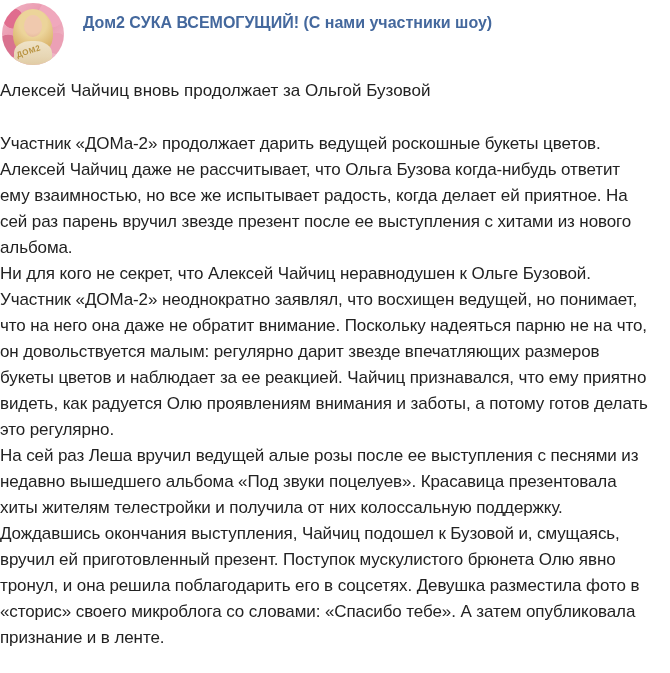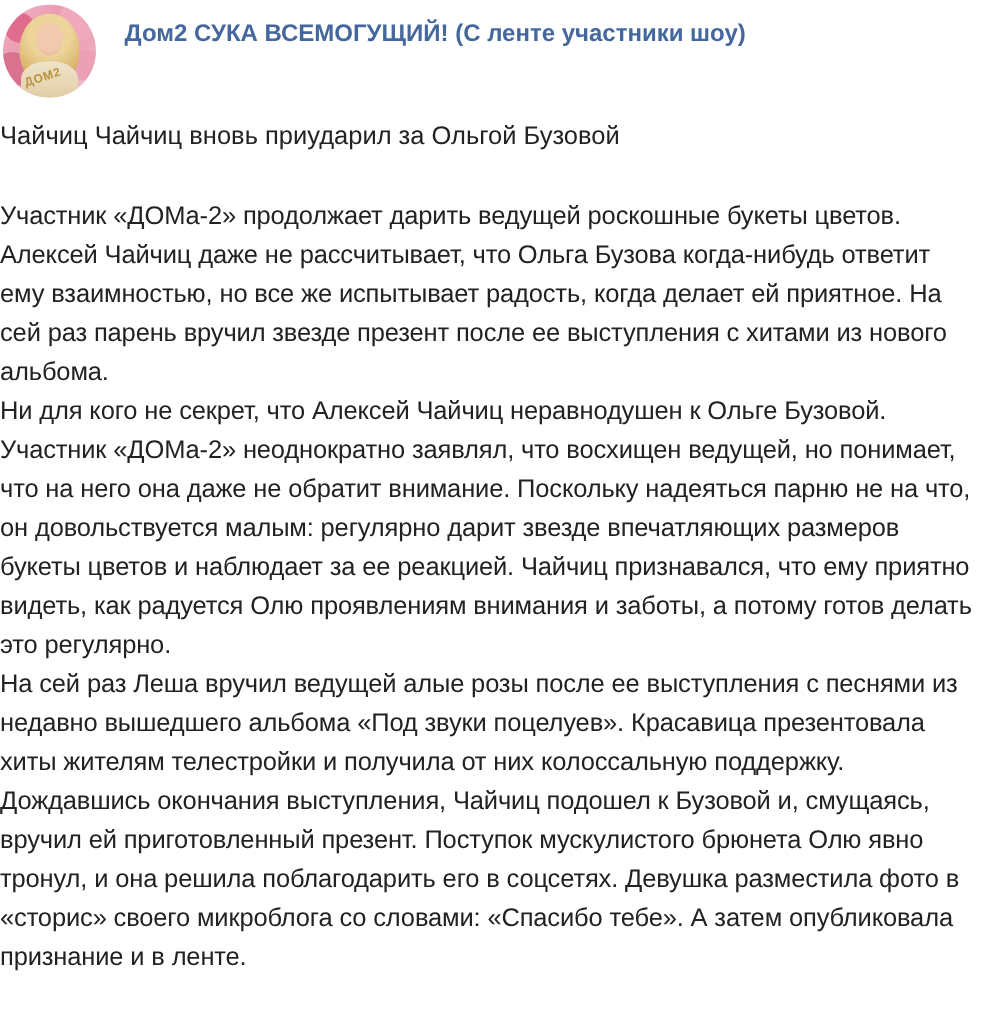--- a/index.html
+++ b/index.html
@@ -122,25 +122,25 @@
 
 <div class="post">
 
   <div class="post-header">
     <div class="avatar">
       <div class="hair"></div>
       <div class="face"></div>
       <div class="body"></div>
       <div class="badge">ДОМ2</div>
     </div>
-    <a class="community-name">Дом2 СУКА ВСЕМОГУЩИЙ! (С ленте участники шоу)</a>
+    <a class="community-name">Дом2 СУКА ВСЕМОГУЩИЙ! (С нами участники шоу)</a>
   </div>
 
   <div class="article">
-    <div class="headline">Чайчиц Чайчиц вновь приударил за Ольгой Бузовой</div>
+    <div class="headline">Алексей Чайчиц вновь продолжает за Ольгой Бузовой</div>
 
     <p class="paragraph first">Участник «ДОМа-2» продолжает дарить ведущей роскошные букеты цветов.
 Алексей Чайчиц даже не рассчитывает, что Ольга Бузова когда-нибудь ответит
 ему взаимностью, но все же испытывает радость, когда делает ей приятное. На
 сей раз парень вручил звезде презент после ее выступления с хитами из нового
 альбома.</p>
 
     <p class="paragraph">Ни для кого не секрет, что Алексей Чайчиц неравнодушен к Ольге Бузовой.
 Участник «ДОМа-2» неоднократно заявлял, что восхищен ведущей, но понимает,
 что на него она даже не обратит внимание. Поскольку надеяться парню не на что,

